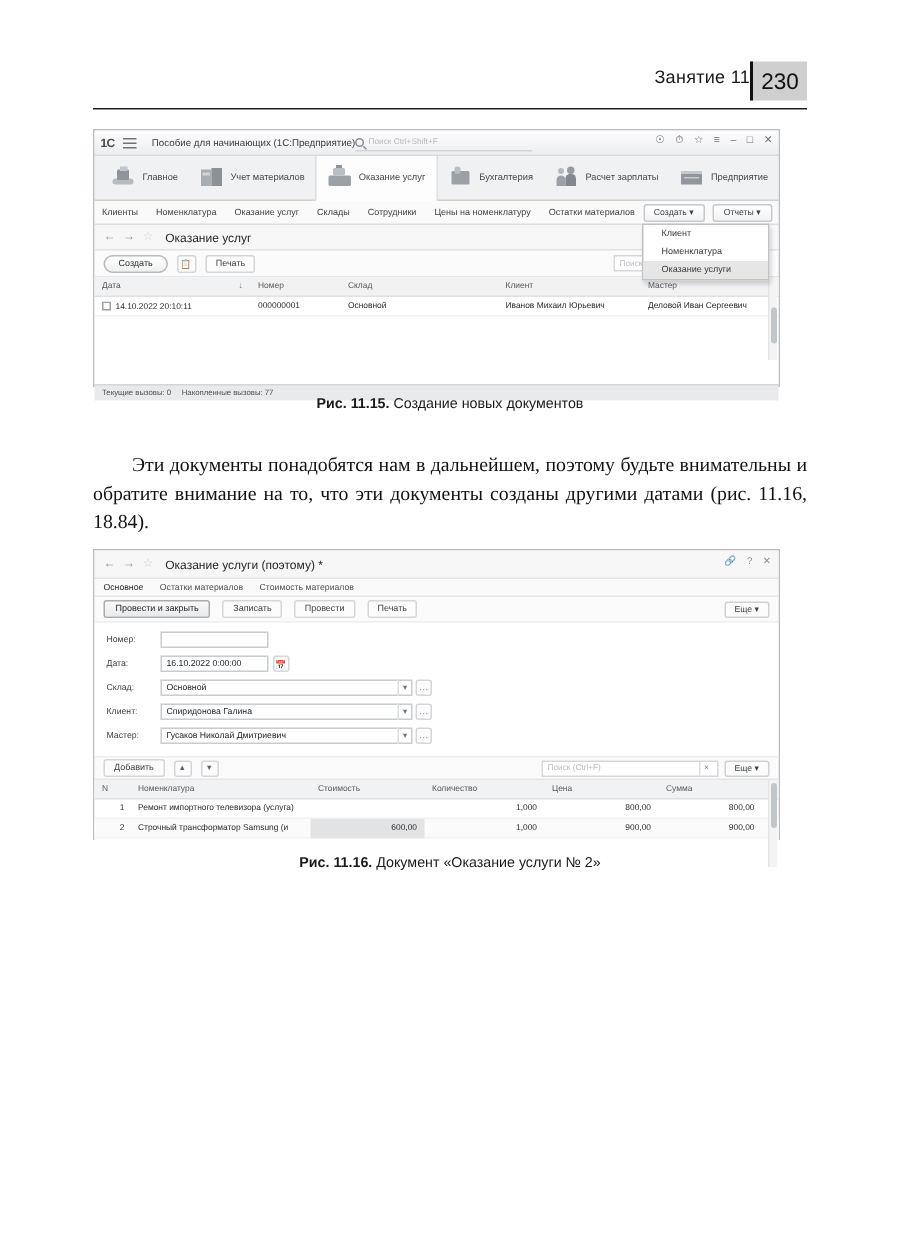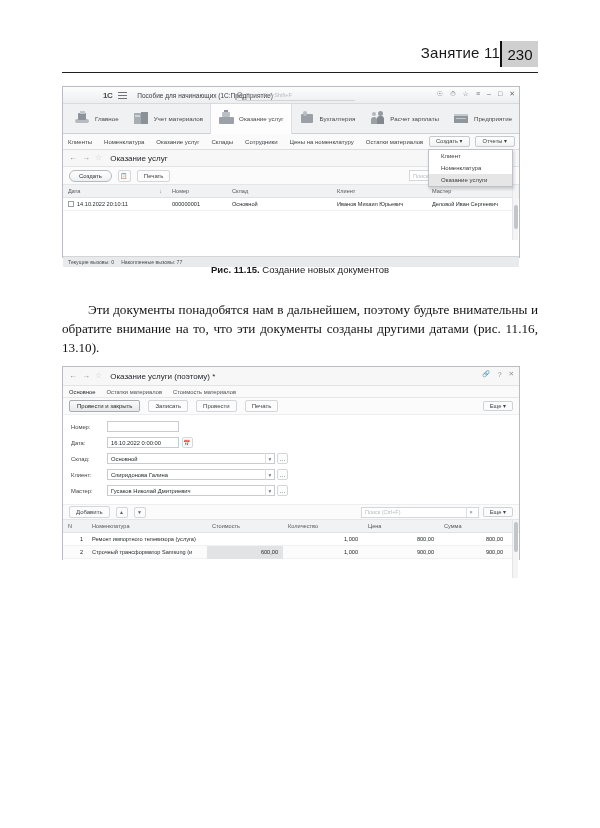--- a/index.html
+++ b/index.html
@@ -8,35 +8,35 @@
     font-family:"Liberation Serif", serif;
     color:#000;overflow:hidden;position:relative;
   }
   .page{position:relative;width:600px;height:828px;}
 
   
   .runhead{position:absolute;left:0;top:44px;width:600px;height:30px;}
   .runhead-line{position:absolute;left:62px;top:28px;width:476px;height:1px;background:#231f20;}
   .runhead-title{
     position:absolute;right:100px;top:0;font-family:"Liberation Sans",sans-serif;
-    font-size:15px;font-weight:400;letter-spacing:.2px;color:#1a1a1a;
+    font-size:12px;font-weight:400;letter-spacing:.2px;color:#1a1a1a;
   }
   .runhead-pagebox{
     position:absolute;right:62px;top:-3px;width:36px;height:26px;background:#cfcfcf;
     border-left:2px solid #111;display:flex;align-items:center;justify-content:center;
   }
   .runhead-page{font-family:"Liberation Sans",sans-serif;font-size:15px;color:#111;}
 
   
   .shot{position:absolute;background:#f3f3f3;border:1px solid #b9bcc0;box-shadow:0 0 0 1px #ffffff inset;}
   .shot *{box-sizing:border-box;}
 
   .titlebar{height:17px;background:linear-gradient(#fdfdfd,#eceef0);border-bottom:1px solid #d8dadd;
             display:flex;align-items:center;padding:0 4px;position:relative;}
-  .logo1c{font-family:"Liberation Sans",sans-serif;font-size:8px;font-weight:bold;color:#4a4a4a;letter-spacing:-.5px;margin-left:36px;}
+  .logo1c{font-family:"Liberation Sans",sans-serif;font-size:8px;font-weight:bold;color:#4a4a4a;letter-spacing:-.5px;}
   .burger{width:9px;height:7px;margin-left:6px;position:relative;}
   .burger i{position:absolute;left:0;width:9px;height:1px;background:#6f7276;}
   .burger i:nth-child(1){top:0;}.burger i:nth-child(2){top:3px;}.burger i:nth-child(3){top:6px;}
   .win-title{font-family:"Liberation Sans",sans-serif;font-size:6.5px;color:#3b3d40;margin-left:10px;white-space:nowrap;}
   .searchbox{position:absolute;left:50%;transform:translateX(-46%);top:3px;width:118px;height:11px;
              border-bottom:1px solid #d2d4d7;display:flex;align-items:center;}
   .mag{width:6px;height:6px;border:1px solid #8a8d91;border-radius:50%;position:relative;margin-right:3px;}
   .mag:after{content:"";position:absolute;right:-3px;bottom:-2px;width:3px;height:1px;background:#8a8d91;transform:rotate(45deg);}
   .search-ph{font-family:"Liberation Sans",sans-serif;font-size:5.5px;color:#b6b9bd;white-space:nowrap;}
   .tb-icons{position:absolute;right:4px;top:3px;display:flex;align-items:center;gap:7px;}
@@ -306,21 +306,21 @@
       <div class="dd-item">Номенклатура</div>
       <div class="dd-item sel">Оказание услуги</div>
     </div>
   </div>
 
   <div class="caption" style="top:264px;">
     <b>Рис. 11.15.</b>
     <span>Создание новых документов</span>
   </div>
 
-  <div class="para" style="top:300px;text-indent:26px;">Эти документы понадобятся нам в дальнейшем, поэтому будьте внимательны и обратите внимание на то, что эти документы созданы другими датами (рис. 11.16, 13.10).</div>
+  <div class="para" style="top:300px;text-indent:26px;">Эти документы понадобятся нам в дальнейшем, поэтому будьте внимательны и обратите внимание на то, что эти документы созданы другими датами (рис. 11.16, 18.84).</div>
 
   <div class="shot" style="left:62px;top:366px;width:456px;height:192px;background:#fff;">
 
     <div class="formhead" style="height:19px;">
       <span class="navarrow">←</span>
       <span class="navarrow">→</span>
       <span class="star">☆</span>
       <span class="form-title">Оказание услуги (поэтому) *</span>
       <span class="fh-right">
         <span class="fh-ic">🔗</span>
@@ -419,14 +419,18 @@
         <span class="gc" style="width:76px;text-align:right;padding-right:5px;padding-left:0;">900,00</span>
         <span class="gc" style="width:70px;text-align:right;padding-right:6px;padding-left:0;">900,00</span>
       </div>
       <div style="height:19px;background:#fff;"></div>
       <div class="vscroll" style="top:0;height:58px;">
         <div class="vthumb" style="top:2px;height:30px;"></div>
       </div>
     </div>
   </div>
 
+  <div class="caption" style="top:570px;">
+    <b>Рис. 11.16.</b>
+    <span>Документ «Оказание услуги № 2»</span>
+  </div>
 
 </div>
 
 </body></html>

